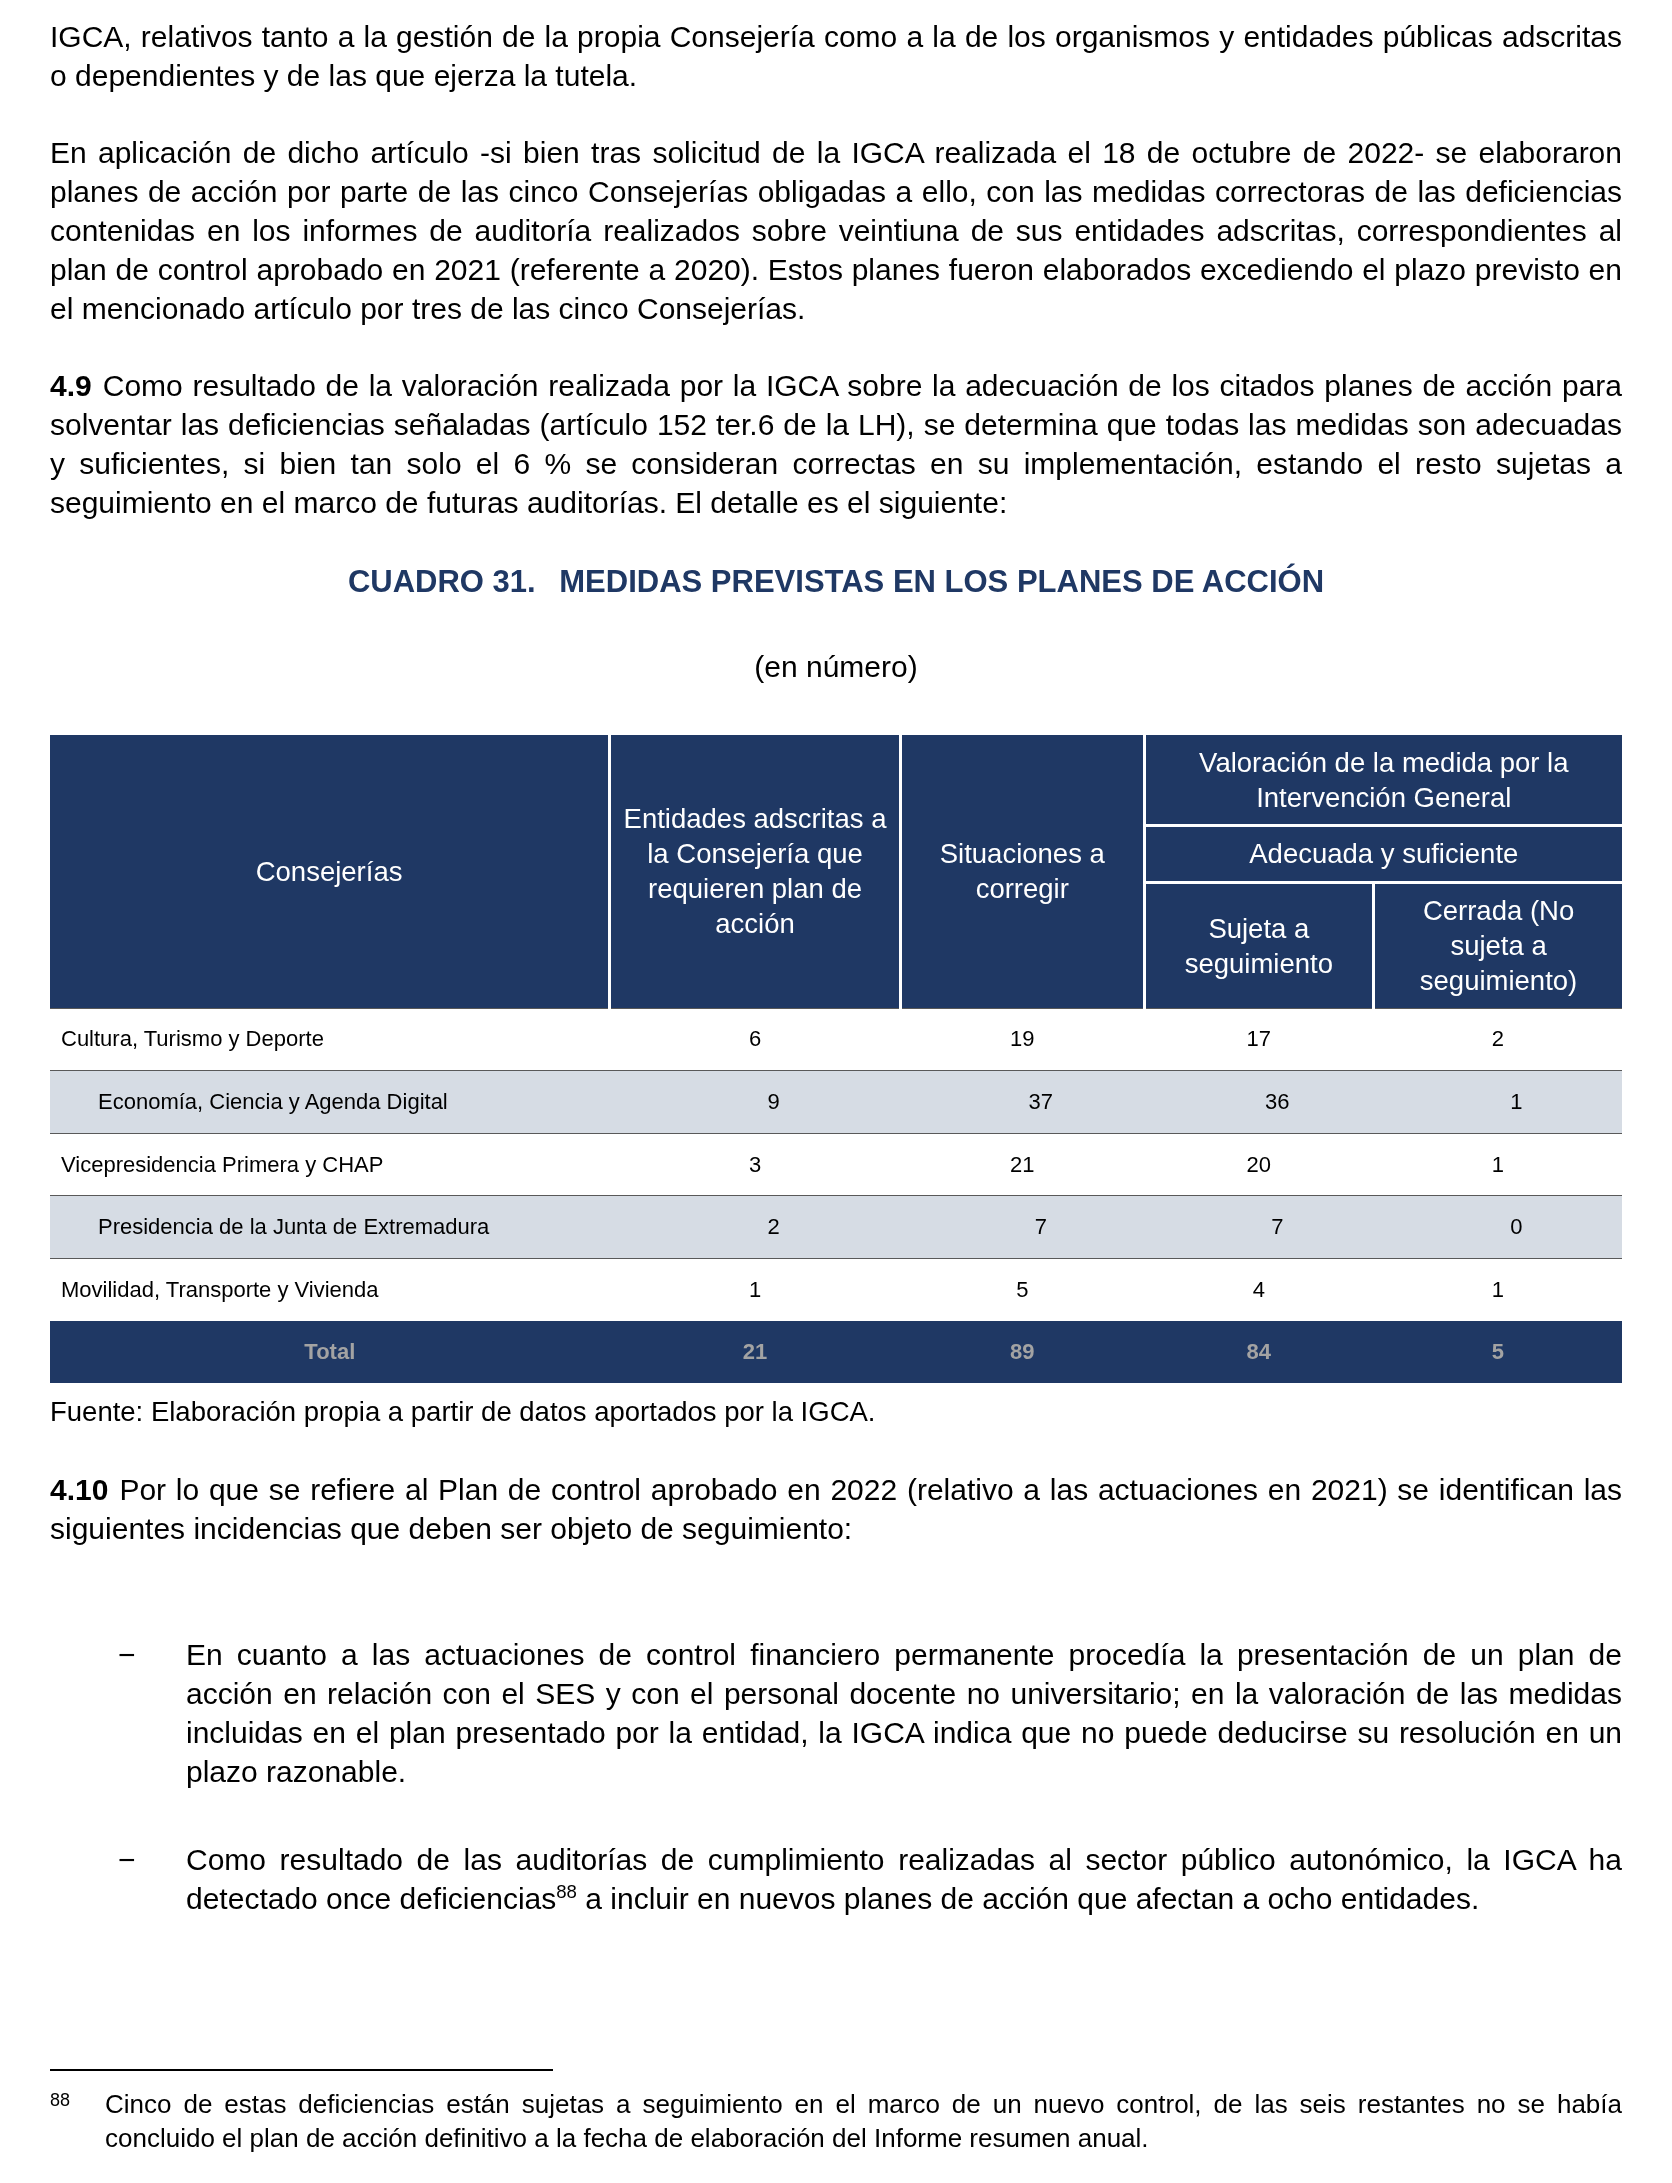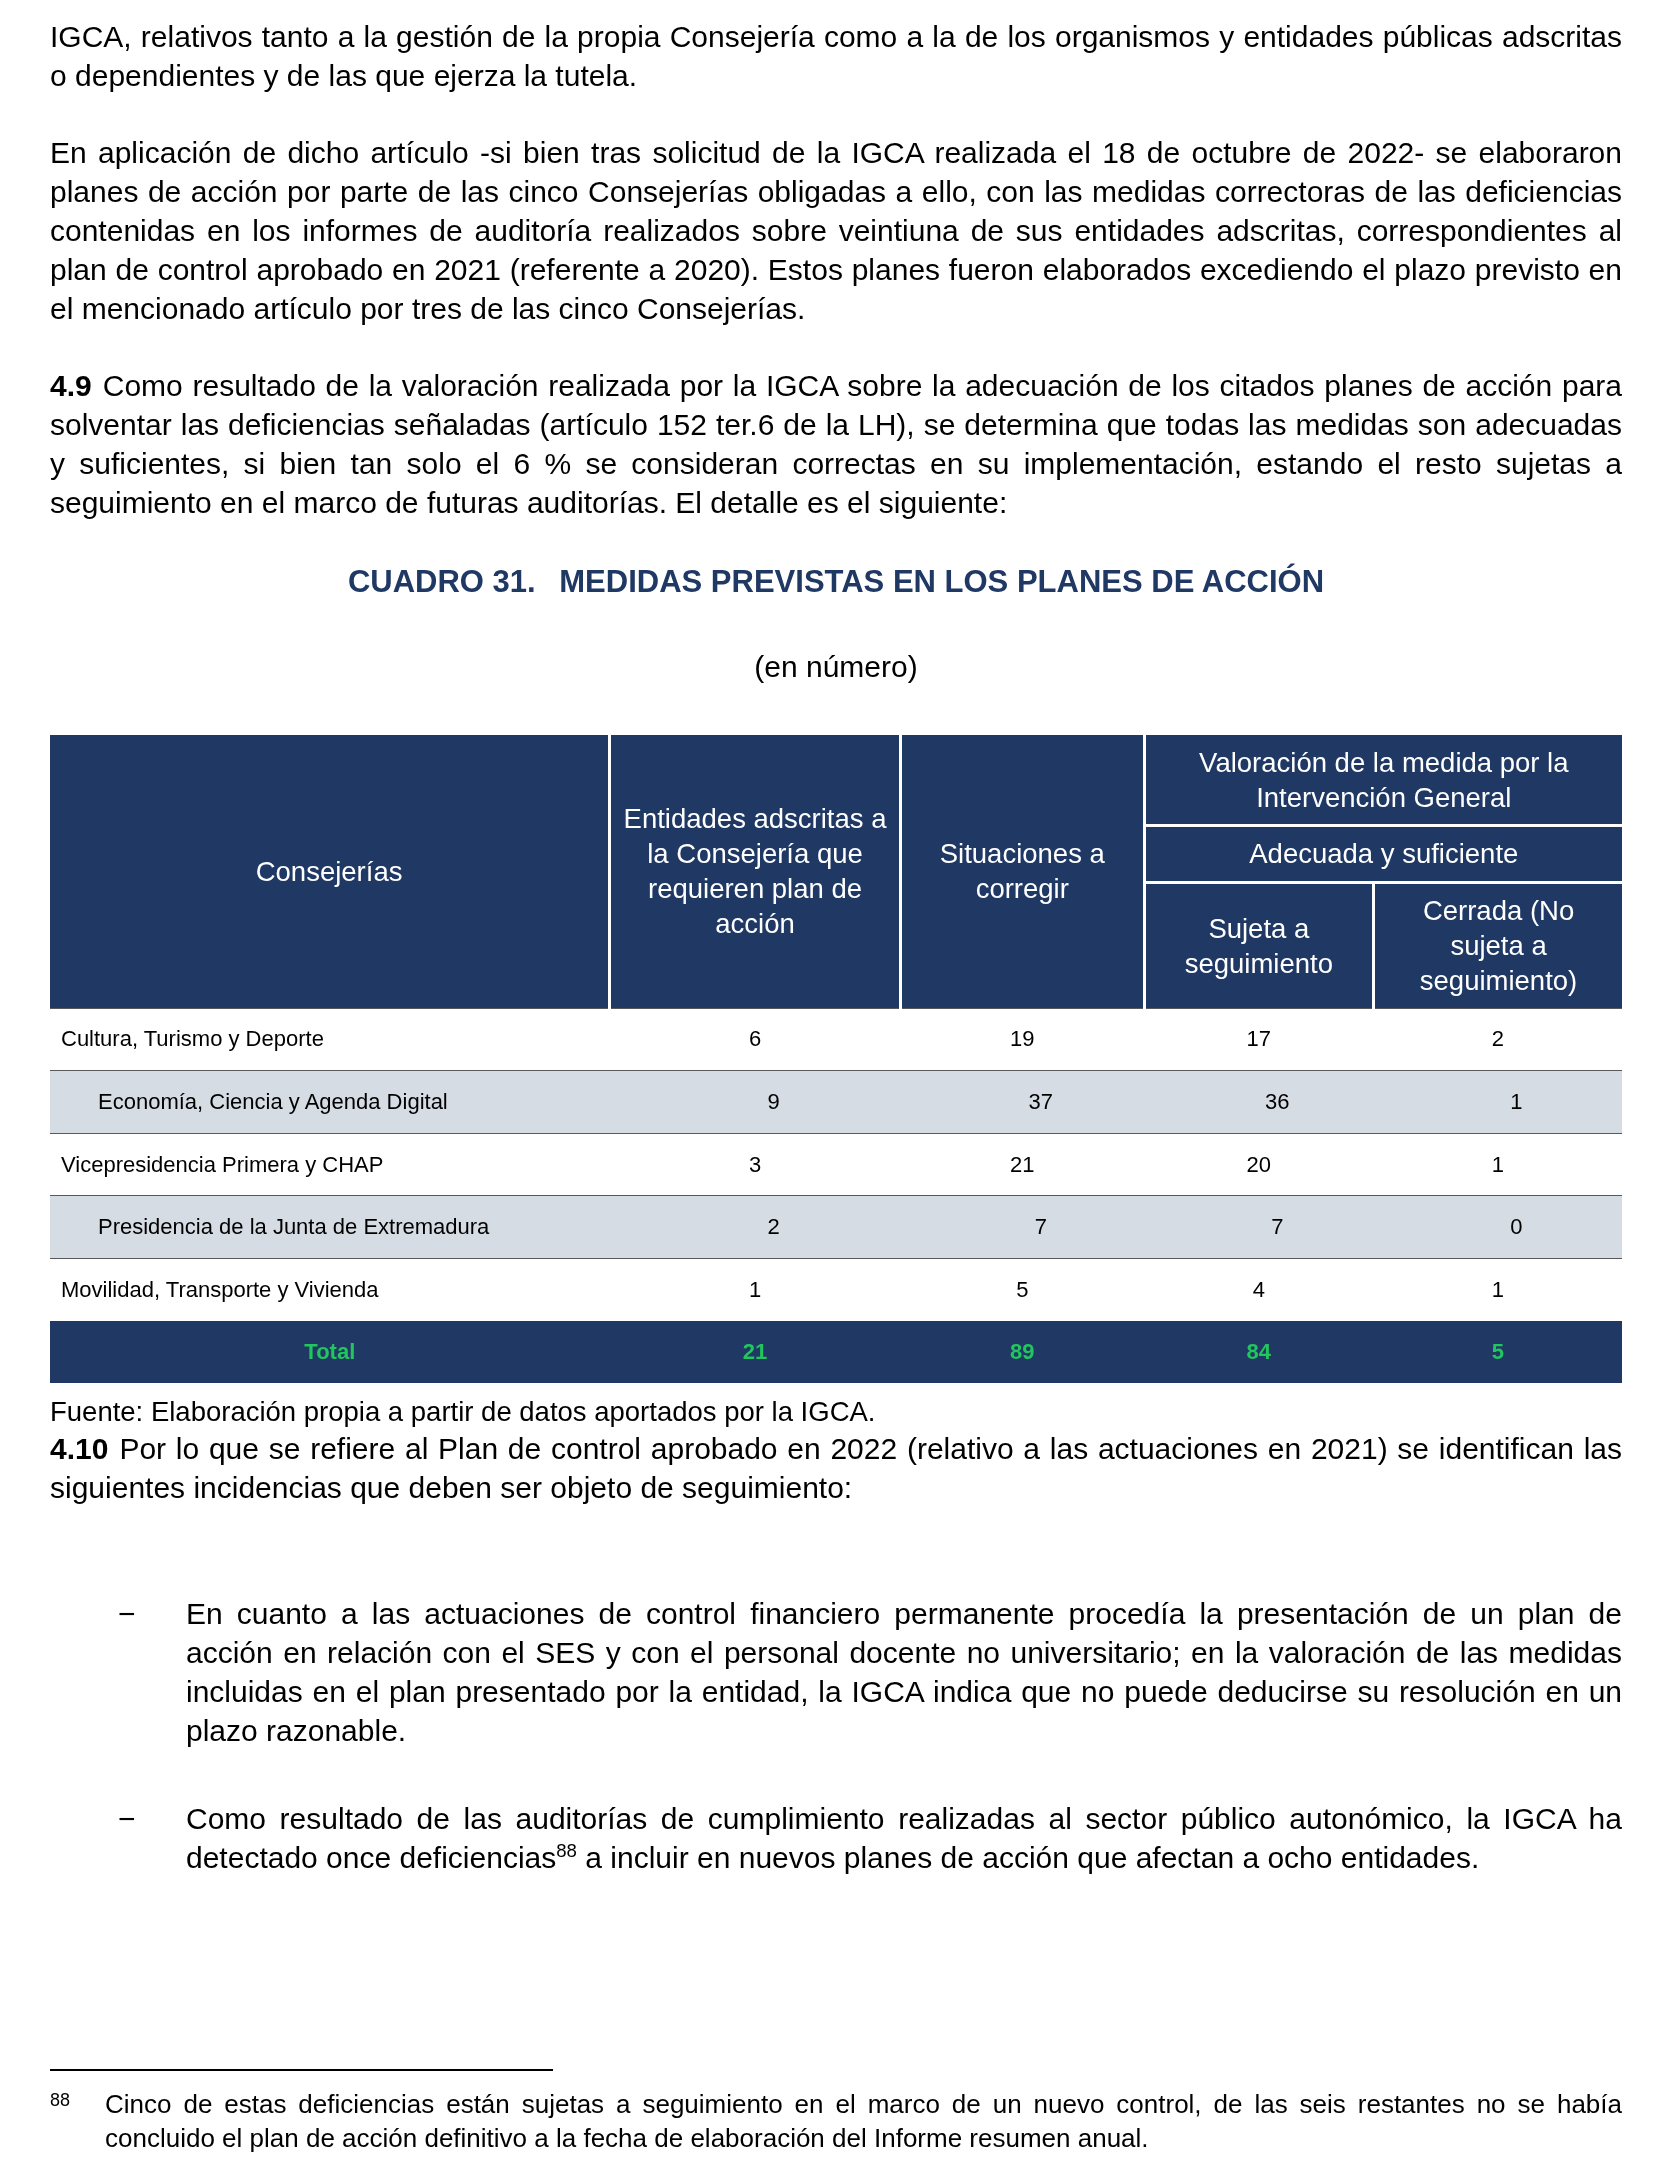--- a/index.html
+++ b/index.html
@@ -62,29 +62,29 @@
     padding: 11.8px 11px;
     border-top: 1.6px solid #595959;
     vertical-align: middle;
     background: #ffffff;
   }
   table.cuadro tbody tr.alt td { background: #D6DCE4; padding-left: 48px; }
   td.name { text-align: left; padding-left: 12.6px; }
   td.num { text-align: center; }
   table.cuadro tbody tr.total td {
     background: #1F3864;
-    color: #22c55e;
+    color: #a3a3a3;
     font-weight: bold;
     border-top: 1.6px solid #1F3864;
   }
   tr.total td.t-label { text-align: center; }
 
   .source-note { margin-top: 11px; font-size: 27.5px; line-height: 35px; }
 
-  .par-410 { }
+  .par-410 { margin-top: 41px; }
 
   .bullet {
     display: flex;
     margin-top: 49px;
     padding-left: 68px;
   }
   .bullet .dash { width: 68px; flex: none; }
   .bullet .btext { flex: 1; text-align: justify; }
   sup.fnref { font-size: 62%; line-height: 0; vertical-align: super; }
 

